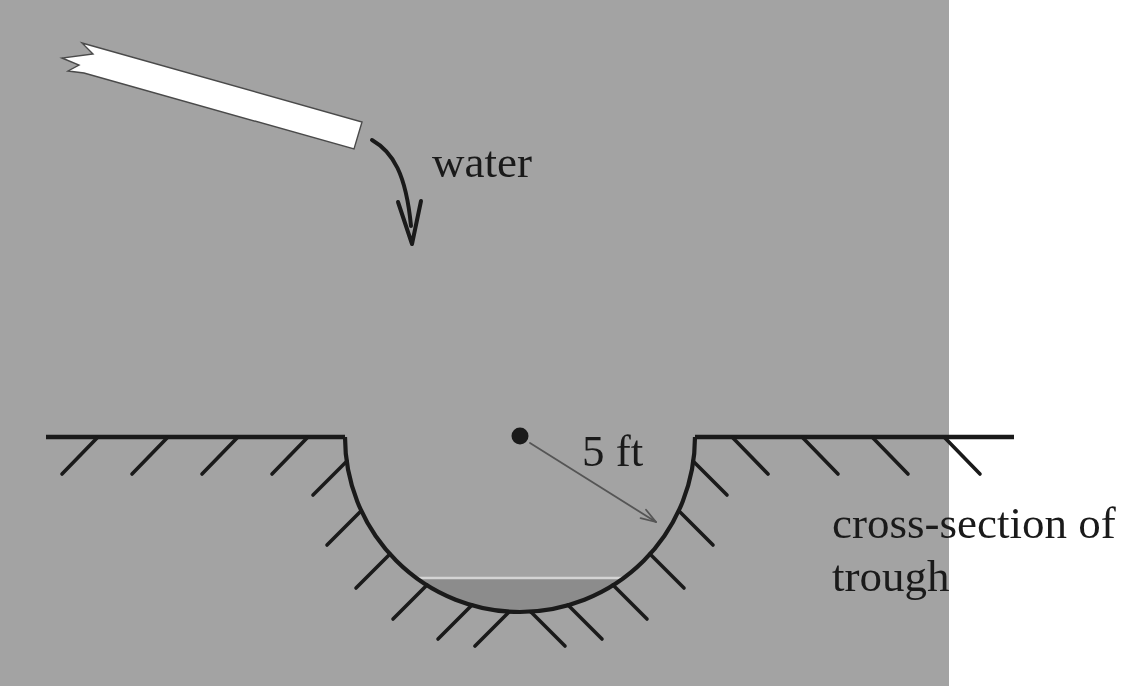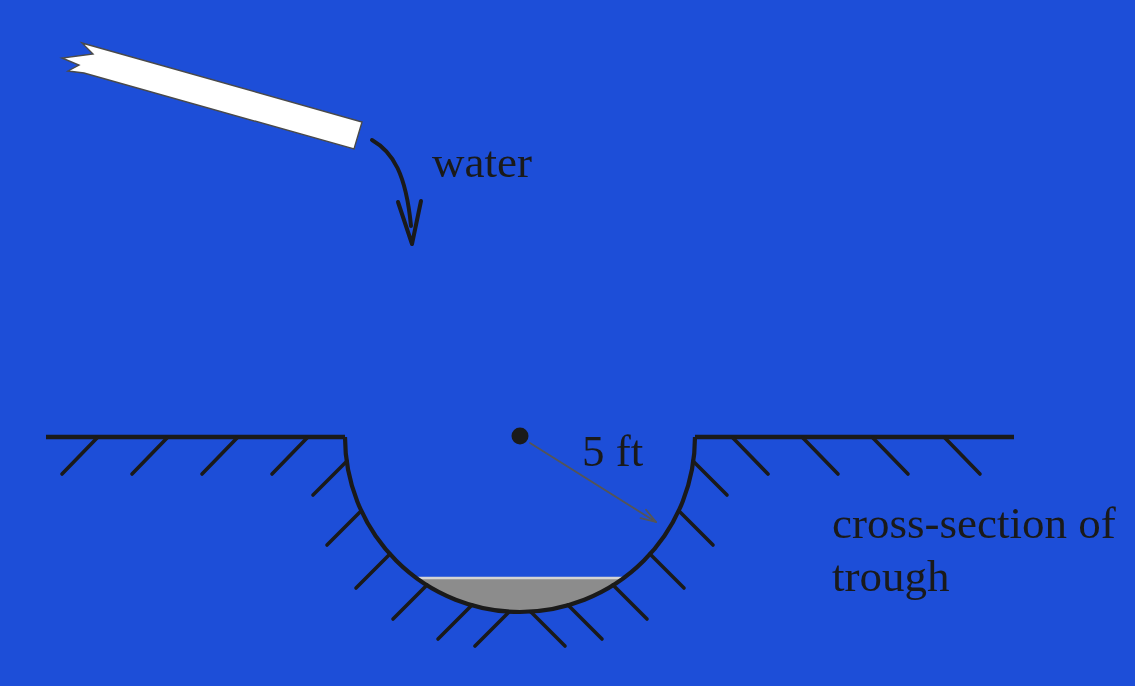--- a/index.html
+++ b/index.html
@@ -5,23 +5,23 @@
   html, body {
     margin: 0;
     padding: 0;
     background: #ffffff;
     width: 1135px;
     height: 686px;
     overflow: hidden;
   }
   .stage {
     position: relative;
-    width: 1135px;
+    width: 949px;
     height: 686px;
-    background: #1d4ed8;
+    background: #a3a3a3;
   }
   svg.diagram {
     position: absolute;
     left: 0;
     top: 0;
     display: block;
   }
   text.lbl {
     font-family: "Liberation Serif", "DejaVu Serif", serif;
     font-size: 45px;

